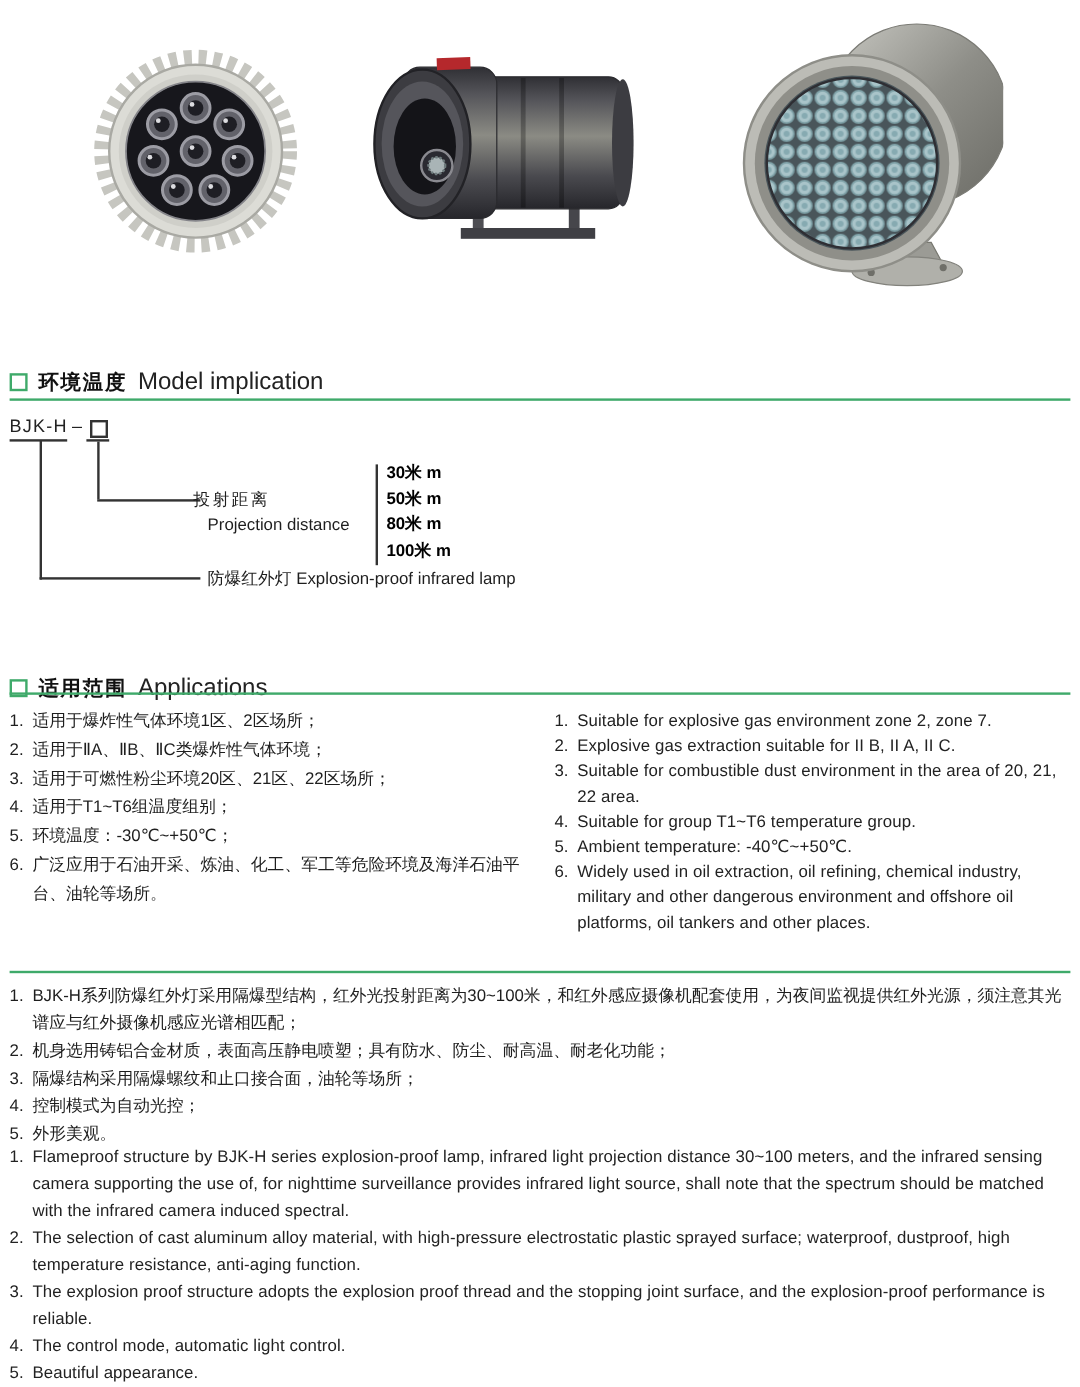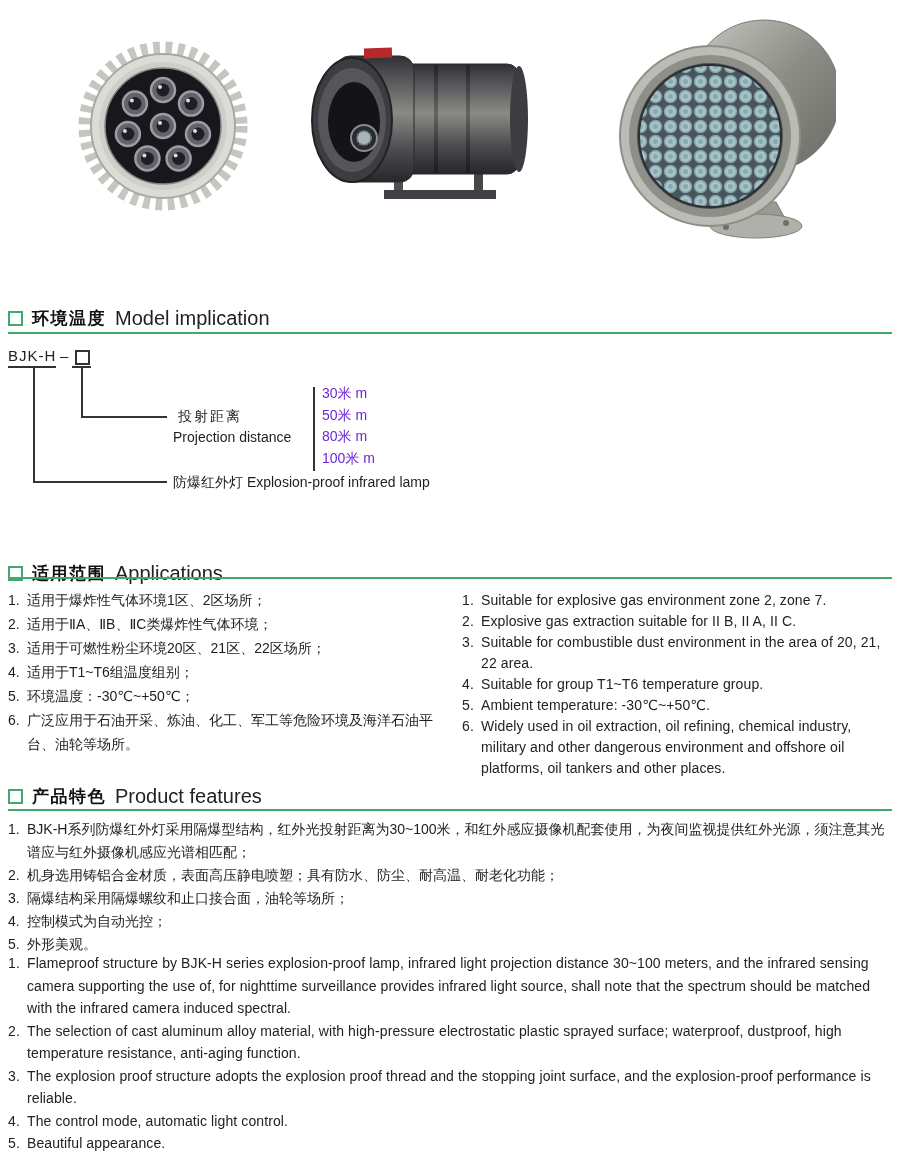--- a/index.html
+++ b/index.html
@@ -19,21 +19,21 @@
   .list-en{font-size:14px;line-height:21px;color:#222;letter-spacing:0.1px;}
   .feat-zh{font-size:14px;line-height:23px;color:#1e1e1e;}
   .feat-en{font-size:14px;line-height:22.5px;color:#222;letter-spacing:0.1px;}
   
   .diagram{position:absolute;left:0;top:345px;width:742px;height:155px;}
   .diagram .abs{position:absolute;}
   .dline{position:absolute;background:#333;}
   .model-code{font-size:15px;letter-spacing:1px;color:#222;}
   .model-box{position:absolute;width:11px;height:11px;border:2px solid #333;background:#fff;}
   .dlabel{position:absolute;font-size:14px;color:#1e1e1e;}
-  .opt{height:21.5px;font-size:14px;color:#6d28d9;}
+  .opt{height:21.5px;font-size:14px;color:#000000;font-weight:bold;}
   
   .photo{position:absolute;}
 </style>
 </head>
 <body>
 
 <div class="page">
 
   <div class="photo" style="left:73px;top:36px;">
     <svg width="180" height="180" viewBox="0 0 180 180">
@@ -134,21 +134,21 @@
   <div class="diagram">
     <span class="abs model-code" style="left:8px;top:2px;">BJK-H</span>
     <span class="abs model-code" style="left:60px;top:2px;">–</span>
     <span class="model-box" style="left:75px;top:5px;"></span>
     <div class="dline" style="left:8px;top:21px;width:48px;height:2px;"></div>
     <div class="dline" style="left:72px;top:21px;width:19px;height:2px;"></div>
     <div class="dline" style="left:81px;top:23px;width:2px;height:48px;"></div>
     <div class="dline" style="left:81px;top:71px;width:86px;height:2px;"></div>
     <div class="dline" style="left:33px;top:22px;width:2px;height:116px;"></div>
     <div class="dline" style="left:33px;top:136px;width:134px;height:2px;"></div>
-    <span class="dlabel" style="left:178px;top:63px;letter-spacing:2px;text-align:center;">投射距离</span>
+    <span class="dlabel" style="left:161px;top:63px;letter-spacing:2px;text-align:center;">投射距离</span>
     <span class="dlabel" style="left:173px;top:84px;">Projection distance</span>
     <div class="dline" style="left:313px;top:42px;width:2px;height:84px;"></div>
     <div class="abs" style="left:322px;top:40px;">
       <div class="opt">30米 m</div>
       <div class="opt">50米 m</div>
       <div class="opt">80米 m</div>
       <div class="opt">100米 m</div>
     </div>
     <span class="dlabel" style="left:173px;top:129px;">防爆红外灯  Explosion-proof infrared lamp</span>
   </div>
@@ -199,33 +199,28 @@
     <li>
         <span class="num">3.</span>
         <span class="txt">Suitable for combustible dust environment in the area of 20, 21, 22 area.</span>
       </li>
     <li>
         <span class="num">4.</span>
         <span class="txt">Suitable for group T1~T6 temperature group.</span>
       </li>
     <li>
         <span class="num">5.</span>
-        <span class="txt">Ambient temperature: -30℃~+50℃.</span>
+        <span class="txt">Ambient temperature: -40℃~+50℃.</span>
       </li>
     <li>
         <span class="num">6.</span>
         <span class="txt">Widely used in oil extraction, oil refining, chemical industry, military and other dangerous environment and offshore oil platforms, oil tankers and other places.</span>
       </li>
   </ul>
 
-  <div class="sec-header" style="top:784px;">
-    <span class="sec-square"></span>
-    <span class="sec-title-zh">产品特色</span>
-    <span class="sec-title-en">Product features</span>
-  </div>
   <div class="sec-line" style="top:809px;"></div>
 
   <ul class="plist feat-zh" style="left:8px;top:818px;width:884px;">
     <li>
         <span class="num">1.</span>
         <span class="txt">BJK-H系列防爆红外灯采用隔爆型结构，红外光投射距离为30~100米，和红外感应摄像机配套使用，为夜间监视提供红外光源，须注意其光谱应与红外摄像机感应光谱相匹配；</span>
       </li>
     <li>
         <span class="num">2.</span>
         <span class="txt">机身选用铸铝合金材质，表面高压静电喷塑；具有防水、防尘、耐高温、耐老化功能；</span>

